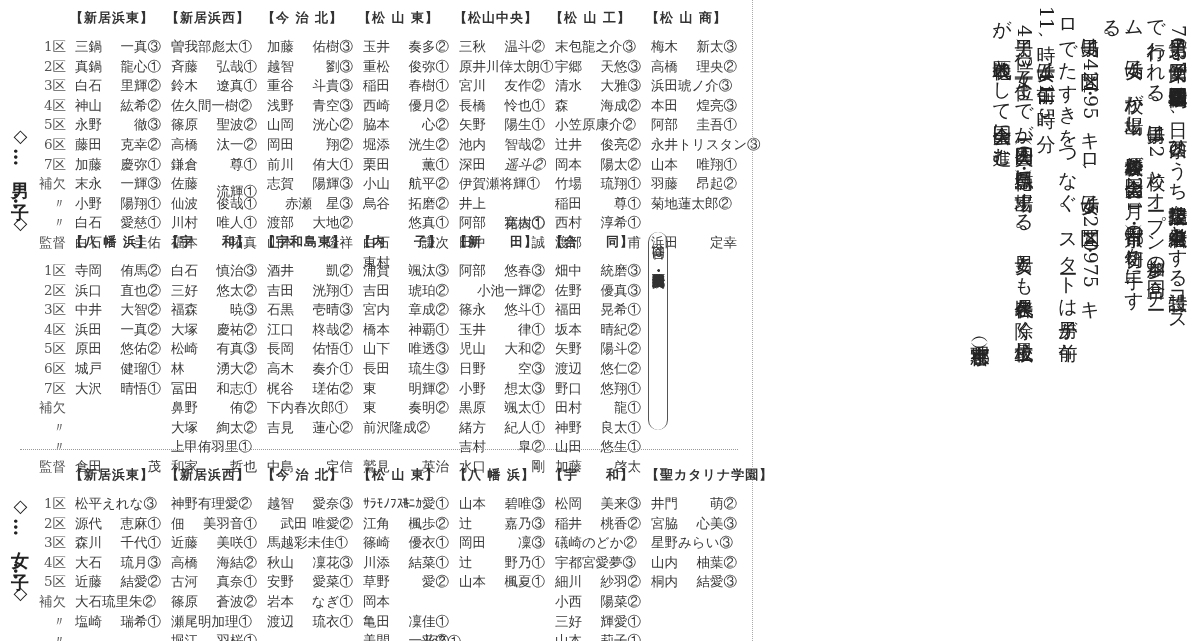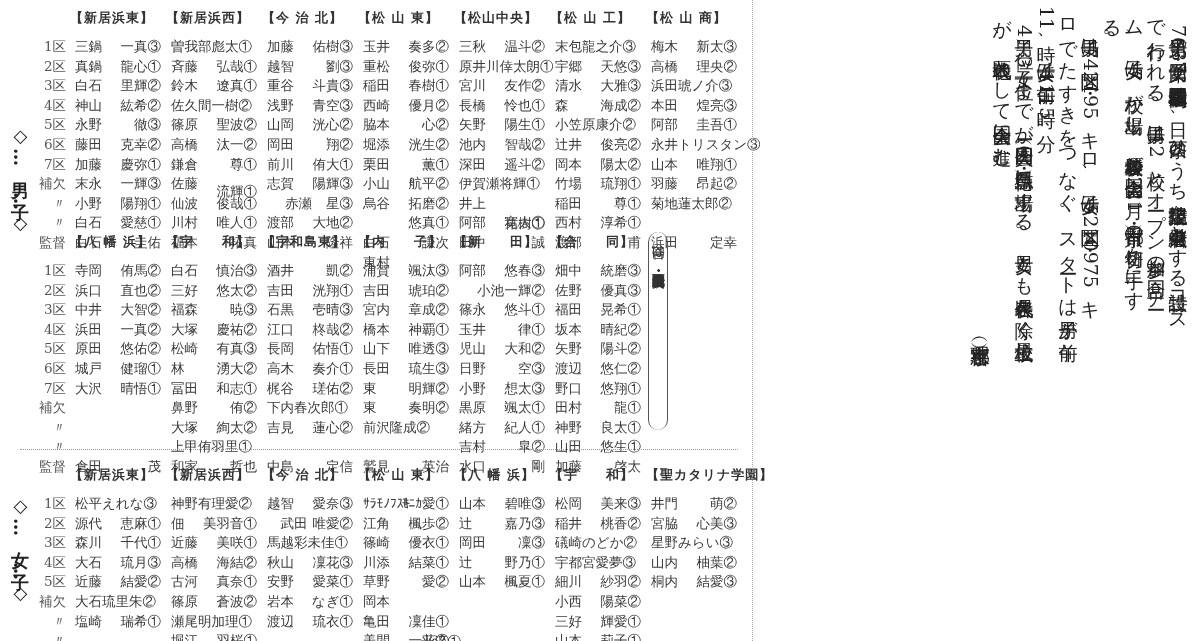--- a/index.html
+++ b/index.html
@@ -146,21 +146,21 @@
         <span class="cell label">7区</span>
         <span class="cell surname" style="left: 75px;">加藤</span>
         <span class="cell given" style="left: 95px;">慶弥①</span>
         <span class="cell surname" style="left: 171px;">鎌倉</span>
         <span class="cell given" style="left: 191px;">尊①</span>
         <span class="cell surname" style="left: 267px;">前川</span>
         <span class="cell given" style="left: 287px;">侑大①</span>
         <span class="cell surname" style="left: 363px;">栗田</span>
         <span class="cell given" style="left: 383px;">薫①</span>
         <span class="cell surname" style="left: 459px;">深田</span>
-        <span class="cell given" style="left: 479px;">遥斗②</span>
+        <span class="cell given" style="left: 479px; font-style: italic;">遥斗②</span>
         <span class="cell surname" style="left: 555px;">岡本</span>
         <span class="cell given" style="left: 575px;">陽太②</span>
         <span class="cell surname" style="left: 651px;">山本</span>
         <span class="cell given" style="left: 671px;">唯翔①</span>
       </div>
       <div class="row" style="top: 165.2px;">
         <span class="cell label">補欠</span>
         <span class="cell surname" style="left: 75px;">末永</span>
         <span class="cell given" style="left: 95px;">一輝③</span>
         <span class="cell surname" style="left: 171px;">佐藤</span>

